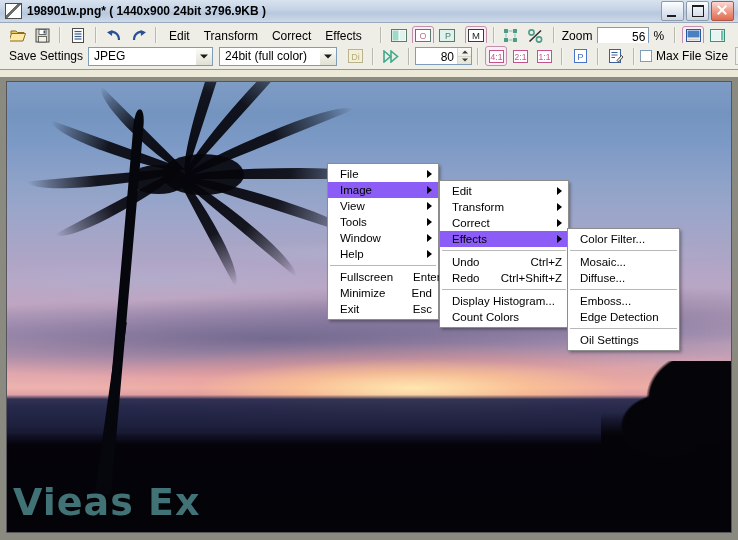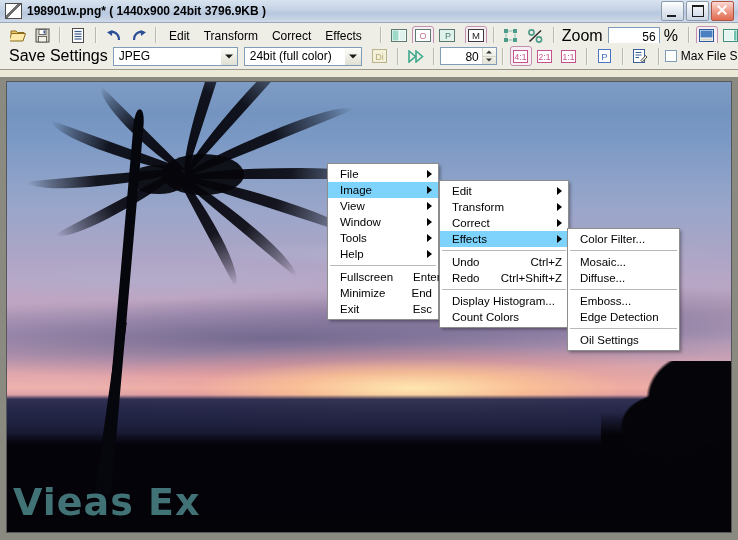--- a/index.html
+++ b/index.html
@@ -114,21 +114,21 @@
     border-radius: 3px;
   }
   .tb-text {
     font-size: 12px;
     color: #000;
     padding: 0 7px;
     white-space: nowrap;
     flex: none;
   }
   .tb-label {
-    font-size: 16px; color: #000; white-space: nowrap;
+    font-size: 12px; color: #000; white-space: nowrap;
     flex: none; margin: 0 5px 0 2px;
   }
 
   
   .numfield {
     display: flex; align-items: stretch; flex: none;
     height: 18px;
     border: 1px solid #7f9db9;
     background: #ffffff;
     box-sizing: border-box;
@@ -343,21 +343,21 @@
     display: flex;
     align-items: center;
     height: 16px;
     font-size: 11.5px;
     color: #000000;
     padding: 0 6px 0 12px;
     white-space: nowrap;
     box-sizing: border-box;
   }
   .menu-item.highlight {
-    background: #7dd3fc;
+    background: #8b5cf6;
   }
   .mi-label { flex: 1 1 auto; }
   .mi-accel {
     flex: none;
     margin-left: 20px;
     text-align: right;
     color: #000;
   }
   .mi-arrow {
     flex: none;
@@ -659,25 +659,25 @@
         </div>
         <div class="menu-item highlight">
           <span class="mi-label">Image</span>
           <span class="mi-arrow"></span>
         </div>
         <div class="menu-item">
           <span class="mi-label">View</span>
           <span class="mi-arrow"></span>
         </div>
         <div class="menu-item">
+          <span class="mi-label">Tools</span>
+          <span class="mi-arrow"></span>
+        </div>
+        <div class="menu-item">
           <span class="mi-label">Window</span>
-          <span class="mi-arrow"></span>
-        </div>
-        <div class="menu-item">
-          <span class="mi-label">Tools</span>
           <span class="mi-arrow"></span>
         </div>
         <div class="menu-item">
           <span class="mi-label">Help</span>
           <span class="mi-arrow"></span>
         </div>
         <div class="menu-sep"></div>
         <div class="menu-item">
           <span class="mi-label">Fullscreen</span>
           <span class="mi-accel">Enter</span>

